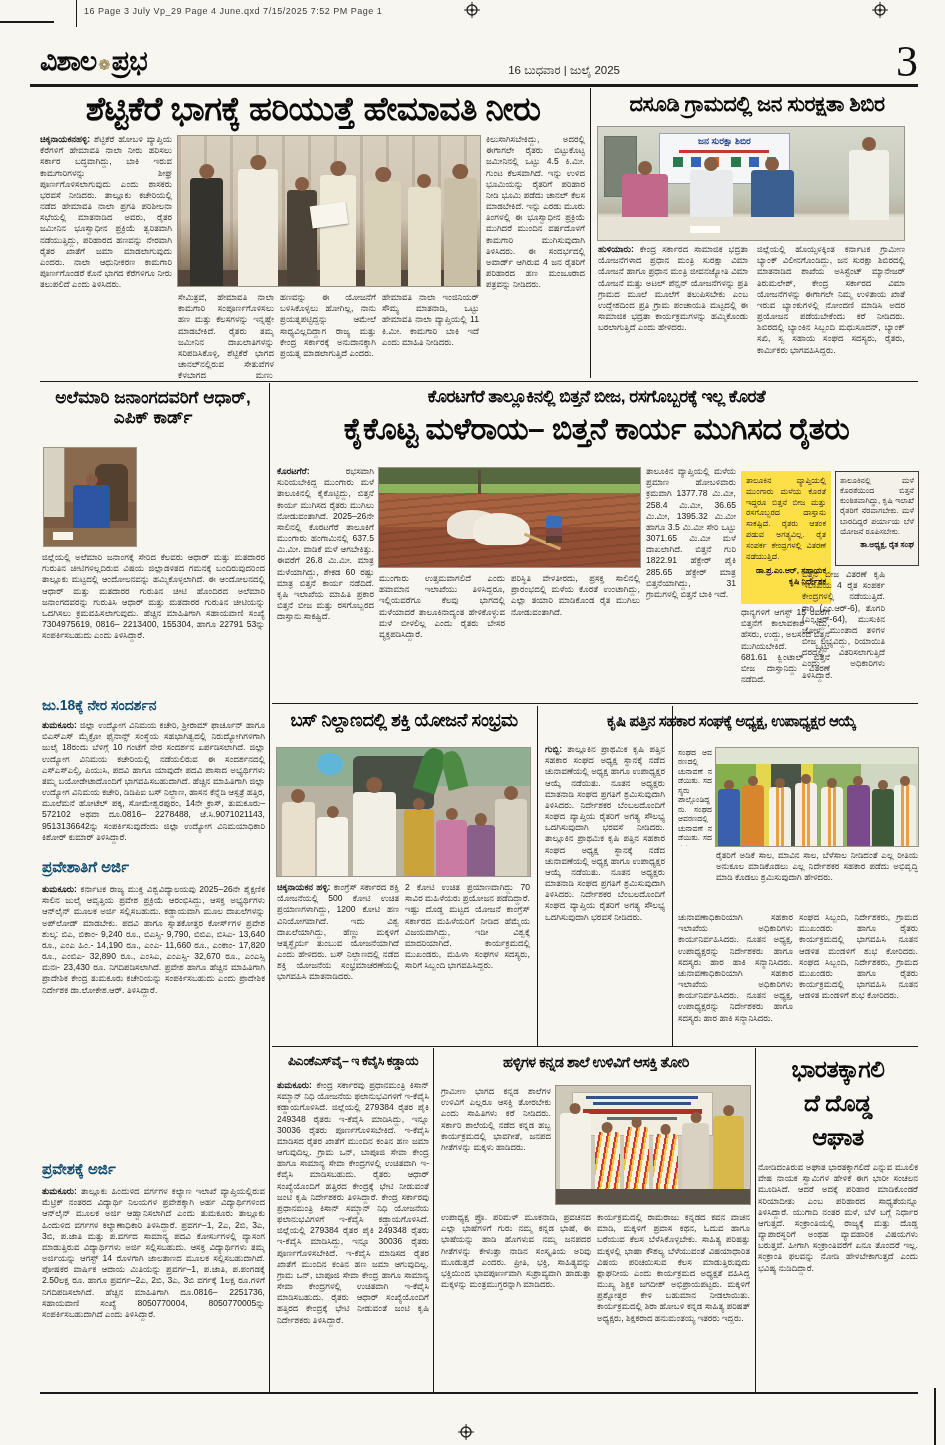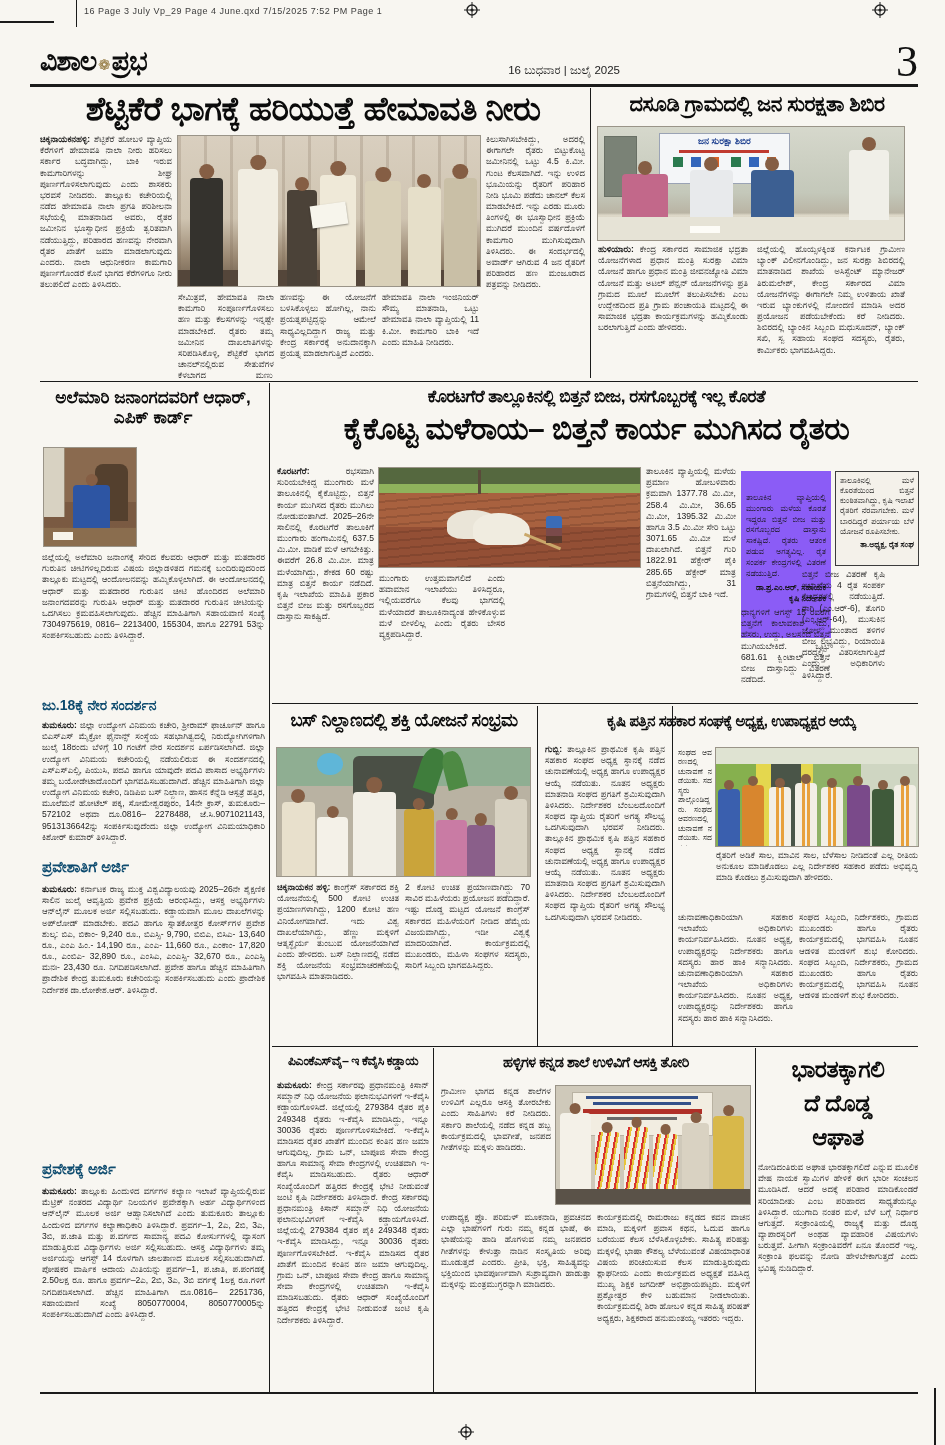--- a/index.html
+++ b/index.html
@@ -12,21 +12,21 @@
   .logo{font-weight:800;font-size:27px;letter-spacing:-1px;color:#0d0d0d;white-space:nowrap;}
   .logo .orn{font-size:15px;color:#8a6d2f;padding:0 2px;}
   .dateline-top{font-size:11.5px;text-align:right;color:#222;}
   .pagenum{font-family:"Liberation Serif","DejaVu Serif",serif;font-size:44px;color:#111;text-align:right;}
   .hl{font-weight:800;text-align:center;white-space:nowrap;overflow:hidden;color:#0b0b0b;letter-spacing:-0.5px;}
   .hl-wrap{font-weight:800;text-align:center;overflow:hidden;color:#0b0b0b;line-height:1.15;}
   .hl-left{font-weight:800;overflow:hidden;color:#0c4a6e;white-space:nowrap;}
   .bt{font-size:8.6px;line-height:1.3;text-align:justify;overflow:hidden;color:#1c1c1c;}
   .bt .dl{font-weight:700;}
   .tiny{font-size:7.6px;line-height:1.25;word-break:break-all;}
-  .qbox{background:#8b5cf6;padding:22px 5px;font-size:8px;line-height:1.35;text-align:justify;overflow:hidden;}
+  .qbox{background:#fde047;padding:5px 5px;font-size:8px;line-height:1.35;text-align:justify;overflow:hidden;}
   .qbox .attr{display:block;font-weight:700;margin-top:4px;text-align:right;}
   .bbox{border:1px solid #3c3c3c;padding:4px;font-size:7.8px;line-height:1.3;text-align:justify;overflow:hidden;background:#f4f1ea;}
   .bbox .attr{display:block;font-weight:700;margin-top:3px;text-align:right;}
   .photo{position:absolute;overflow:hidden;outline:1px solid #9a9488;}
   .fig{position:absolute;border-radius:4px 4px 0 0;}
   .fig::before{content:"";position:absolute;left:50%;transform:translateX(-50%);
                top:-1.45em;width:1.55em;height:1.55em;border-radius:50%;
                background:var(--skin,#855e44);}
   .regmark{position:absolute;width:16px;height:16px;}
   .caption{font-size:8.6px;line-height:1.3;text-align:justify;overflow:hidden;color:#1c1c1c;font-weight:700;}
@@ -109,20 +109,21 @@
   <div class="photo" style="left:379px;top:468px;width:261px;height:99px;background:linear-gradient(180deg,#55683f 0 16%,#8fb35c 16% 25%,#a8613f 25% 60%,#934f35 60% 100%);">
     <div class="abs" style="left:0;top:25%;width:100%;height:75%;background:repeating-linear-gradient(175deg,rgba(60,30,20,.18) 0 2px,transparent 2px 8px);"></div>
     <div class="abs" style="left:38%;top:2%;width:3px;height:24%;background:#5a4a3a;"></div>
     <div class="abs" style="left:26%;bottom:28%;width:21%;height:30%;background:#eae5d8;border-radius:45% 55% 25% 30%;"></div>
     <div class="abs" style="left:36%;bottom:22%;width:22%;height:33%;background:#f0ece0;border-radius:45% 55% 25% 30%;"></div>
     <div class="abs" style="left:55%;bottom:24%;width:15%;height:3px;background:#caa86a;transform:rotate(22deg);"></div>
     <div class="abs" style="left:64%;bottom:24%;width:6%;height:28%;background:linear-gradient(180deg,#3a6cb8 0 45%,#7a4a4a 45% 75%,#5a3b2e 75% 100%);border-radius:3px 3px 0 0;"></div>
   </div>
 
   <div class="abs bt" style="left:379px;top:573px;width:126px;height:129px;">ಮುಂಗಾರು ಉತ್ತಮವಾಗಲಿದೆ ಎಂದು ಹವಾಮಾನ ಇಲಾಖೆಯು ತಿಳಿಸಿದ್ದರೂ, ಇಲ್ಲಿಯವರೆಗೂ ಕೆಲವು ಭಾಗದಲ್ಲಿ ಮಳೆಯಾದರೆ ತಾಲೂಕಿನಾದ್ಯಂತ ಹೇಳಿಕೊಳ್ಳುವ ಮಳೆ ಬೀಳಲಿಲ್ಲ ಎಂದು ರೈತರು ಬೇಸರ ವ್ಯಕ್ತಪಡಿಸಿದ್ದಾರೆ.</div>
+  <div class="abs bt" style="left:511px;top:573px;width:129px;height:129px;">ಪರಿಸ್ಥಿತಿ ವೇಳತೀರದು, ಪ್ರಸಕ್ತ ಸಾಲಿನಲ್ಲಿ ಪ್ರಾರಂಭದಲ್ಲಿ ಮಳೆಯ ಕೊರತೆ ಉಂಟಾಗಿದ್ದು, ಎಲ್ಲಾ ತಯಾರಿ ಮಾಡಿಕೊಂಡ ರೈತ ಮುಗಿಲು ನೋಡುವಂತಾಗಿದೆ.</div>
   <div class="abs bt" style="left:646px;top:466px;width:90px;height:236px;">ತಾಲೂಕಿನ ವ್ಯಾಪ್ತಿಯಲ್ಲಿ ಮಳೆಯ ಪ್ರಮಾಣ ಹೋಬಳಿವಾರು ಕ್ರಮವಾಗಿ 1377.78 ಮಿ.ಮೀ, 258.4 ಮಿ.ಮೀ, 36.65 ಮಿ.ಮೀ, 1395.32 ಮಿ.ಮೀ ಹಾಗೂ 3.5 ಮಿ.ಮೀ ಸೇರಿ ಒಟ್ಟು 3071.65 ಮಿ.ಮೀ ಮಳೆ ದಾಖಲಾಗಿದೆ. ಬಿತ್ತನೆ ಗುರಿ 1822.91 ಹೆಕ್ಟೇರ್ ಪೈಕಿ 285.65 ಹೆಕ್ಟೇರ್ ಮಾತ್ರ ಬಿತ್ತನೆಯಾಗಿದ್ದು, 31 ಗ್ರಾಮಗಳಲ್ಲಿ ಬಿತ್ತನೆ ಬಾಕಿ ಇದೆ.</div>
 
   <div class="abs qbox" style="left:741px;top:471px;width:80px;height:123px;"><span>ತಾಲೂಕಿನ ವ್ಯಾಪ್ತಿಯಲ್ಲಿ ಮುಂಗಾರು ಮಳೆಯ ಕೊರತೆ ಇದ್ದರೂ ಬಿತ್ತನೆ ಬೀಜ ಮತ್ತು ರಸಗೊಬ್ಬರದ ದಾಸ್ತಾನು ಸಾಕಷ್ಟಿದೆ. ರೈತರು ಆತಂಕ ಪಡುವ ಅಗತ್ಯವಿಲ್ಲ. ರೈತ ಸಂಪರ್ಕ ಕೇಂದ್ರಗಳಲ್ಲಿ ವಿತರಣೆ ನಡೆಯುತ್ತಿದೆ.</span><span class="attr">ಡಾ.ಪ್ರ.ಎಂ.ಆರ್, ಸಹಾಯಕ ಕೃಷಿ ನಿರ್ದೇಶಕ</span></div>
   <div class="abs bt" style="left:741px;top:607px;width:89px;height:95px;">ಧಾನ್ಯಗಳಿಗೆ ಆಗಸ್ಟ್ 15 ರವರೆಗೆ ಬಿತ್ತನೆಗೆ ಕಾಲಾವಕಾಶ ಇದ್ದು, ಹೆಸರು, ಉದ್ದು, ಅಲಸಂದೆ ಬಿತ್ತನೆ ಮುಗಿಯಬೇಕಿದೆ. ಒಟ್ಟು 681.61 ಕ್ವಿಂಟಾಲ್ ಬಿತ್ತನೆ ಬೀಜ ದಾಸ್ತಾನಿದ್ದು ವಿತರಣೆ ನಡೆದಿದೆ.</div>
 
   <div class="abs bbox" style="left:835px;top:471px;width:74px;height:85px;"><span>ತಾಲೂಕಿನಲ್ಲಿ ಮಳೆ ಕೊರತೆಯಿಂದ ಬಿತ್ತನೆ ಕುಂಠಿತವಾಗಿದ್ದು, ಕೃಷಿ ಇಲಾಖೆ ರೈತರಿಗೆ ನೆರವಾಗಬೇಕು. ಮಳೆ ಬಾರದಿದ್ದರೆ ಪರ್ಯಾಯ ಬೆಳೆ ಯೋಜನೆ ರೂಪಿಸಬೇಕು.</span><span class="attr">ತಾ.ಅಧ್ಯಕ್ಷ, ರೈತ ಸಂಘ</span></div>
   <div class="abs bt" style="left:802px;top:569px;width:83px;height:133px;">ಬಿತ್ತನೆ ಬೀಜ ವಿತರಣೆ ಕೃಷಿ ಇಲಾಖೆಯ 4 ರೈತ ಸಂಪರ್ಕ ಕೇಂದ್ರಗಳಲ್ಲಿ ನಡೆಯುತ್ತಿದೆ. ರಾಗಿ (ಎಂ.ಆರ್-6), ತೊಗರಿ (ಎಂ.ಆರ್-64), ಮುಸುಕಿನ ಜೋಳ ಮುಂತಾದ ತಳಿಗಳ ಬೀಜ ಲಭ್ಯವಿದ್ದು, ರಿಯಾಯಿತಿ ದರದಲ್ಲಿ ವಿತರಿಸಲಾಗುತ್ತಿದೆ ಎಂದು ಅಧಿಕಾರಿಗಳು ತಿಳಿಸಿದ್ದಾರೆ.</div>
 
   <div class="rule" style="left:272px;top:703px;width:646px;height:1px;"></div>
   <div class="rule" style="left:537px;top:706px;width:1px;height:340px;"></div>

